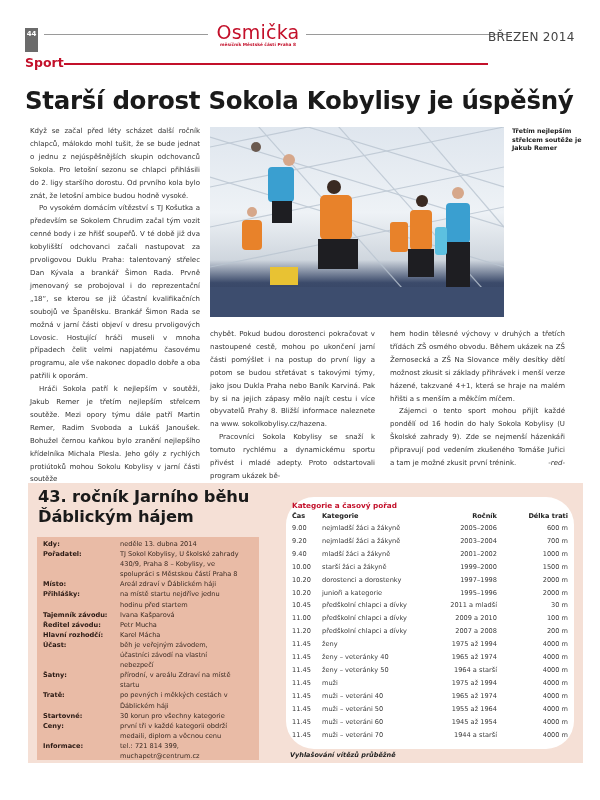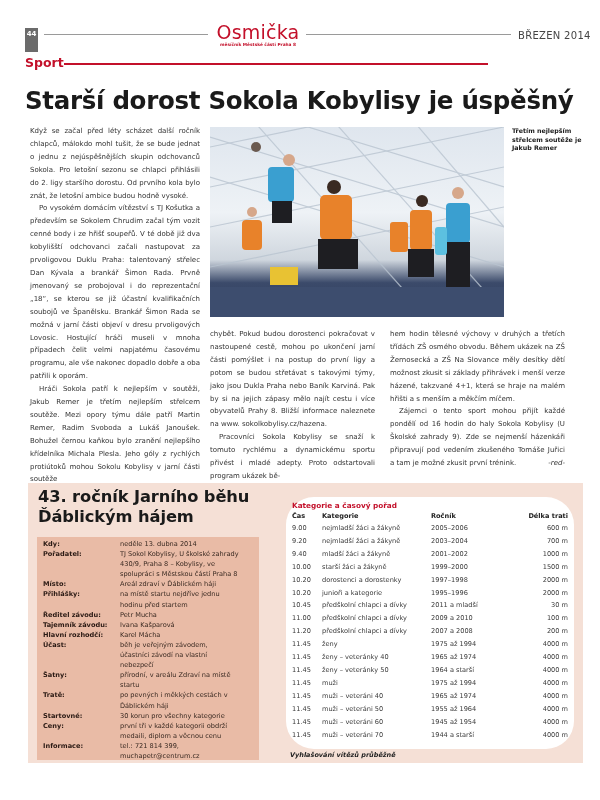--- a/index.html
+++ b/index.html
@@ -6,21 +6,21 @@
   html, body { width: 600px; height: 800px; background: #ffffff; overflow: hidden; }
   body { position: relative; font-family: "DejaVu Sans", sans-serif; color: #2a2a2a; }
 
   
   .page-num { position: absolute; left: 25px; top: 28px; width: 13px; height: 24px; background: #6b6b6b; color: #fff; font-size: 7px; font-weight: bold; text-align: center; line-height: 12px; }
   .rule-l { position: absolute; left: 44px; top: 34px; width: 164px; height: 1px; background: #9a9a9a; }
   .rule-r { position: absolute; left: 306px; top: 34px; width: 205px; height: 1px; background: #9a9a9a; }
   .masthead { position: absolute; left: 212px; top: 22px; width: 92px; text-align: center; }
   .masthead .logo { font-family: "DejaVu Sans", sans-serif; font-weight: normal; font-size: 19px; color: #c3102a; line-height: 20px; letter-spacing: 0.2px; }
   .masthead .sub { font-size: 4.3px; color: #c3102a; font-weight: bold; line-height: 6px; white-space: nowrap; }
-  .issue-date { position: absolute; left: 518px; top: 30px; font-size: 10px; color: #444; letter-spacing: 0.3px; }
+  .issue-date { position: absolute; left: 488px; top: 30px; font-size: 12px; color: #444; letter-spacing: 0.3px; }
 
   .section { position: absolute; left: 25px; top: 55px; font-weight: bold; font-size: 12.5px; color: #c3102a; }
   .section-rule { position: absolute; left: 64px; top: 63px; width: 424px; height: 1.5px; background: #c3102a; }
 
   
   .headline { position: absolute; left: 25px; top: 86px; font-family: "DejaVu Sans", sans-serif; font-weight: bold; font-size: 24.5px; color: #1a1a1a; letter-spacing: -0.3px; white-space: nowrap; }
 
   
   .col { position: absolute; font-size: 7px; line-height: 12.9px; color: #333; text-align: justify; }
   .col p { text-indent: 0; }
@@ -43,21 +43,21 @@
   .info-row .k { width: 77px; flex: none; font-weight: bold; color: #2b1a14; }
   .info-row .v { flex: 1; color: #3a2a22; padding-right: 20px; }
 
   .sched { position: absolute; left: 286px; top: 497px; width: 288px; height: 252px; background: #ffffff; padding: 3px 6px 0 6px; border-radius: 28px; }
   .sched-title { font-size: 7.3px; font-weight: bold; color: #c3102a; line-height: 11px; }
   .sched table { border-collapse: collapse; width: 100%; }
   .sched th { font-size: 6.6px; font-weight: bold; color: #222; text-align: left; line-height: 11px; padding: 0; }
   .sched td { font-size: 6.6px; color: #3a3a3a; line-height: 12.9px; padding: 0; white-space: nowrap; }
   .sched .c1 { width: 30px; }
   .sched .c2 { width: 109px; }
-  .sched .c3 { width: 66px; }
+  .sched .c3 { width: 66px; text-align: right; }
   .sched .c4 { text-align: right; }
   .footnote { position: absolute; left: 290px; top: 751px; font-size: 6.5px; font-weight: bold; font-style: italic; color: #222; }
 </style>
 </head>
 <body>
 
 <div class="page-num">44</div>
 <div class="rule-l"></div>
 <div class="masthead">
   <div class="logo">Osmička</div>
@@ -144,26 +144,26 @@
     </div>
   <div class="info-row">
       <span class="k">Místo:</span>
       <span class="v">Areál zdraví v Ďáblickém háji</span>
     </div>
   <div class="info-row">
       <span class="k">Přihlášky:</span>
       <span class="v">na místě startu nejdříve jednu hodinu před startem</span>
     </div>
   <div class="info-row">
+      <span class="k">Tajemník závodu:</span>
+      <span class="v">Ivana Kašparová</span>
+    </div>
+  <div class="info-row">
       <span class="k">Ředitel závodu:</span>
       <span class="v">Petr Mucha</span>
-    </div>
-  <div class="info-row">
-      <span class="k">Tajemník závodu:</span>
-      <span class="v">Ivana Kašparová</span>
     </div>
   <div class="info-row">
       <span class="k">Hlavní rozhodčí:</span>
       <span class="v">Karel Mácha</span>
     </div>
   <div class="info-row">
       <span class="k">Účast:</span>
       <span class="v">běh je veřejným závodem, účastníci závodí na vlastní nebezpečí</span>
     </div>
   <div class="info-row">

